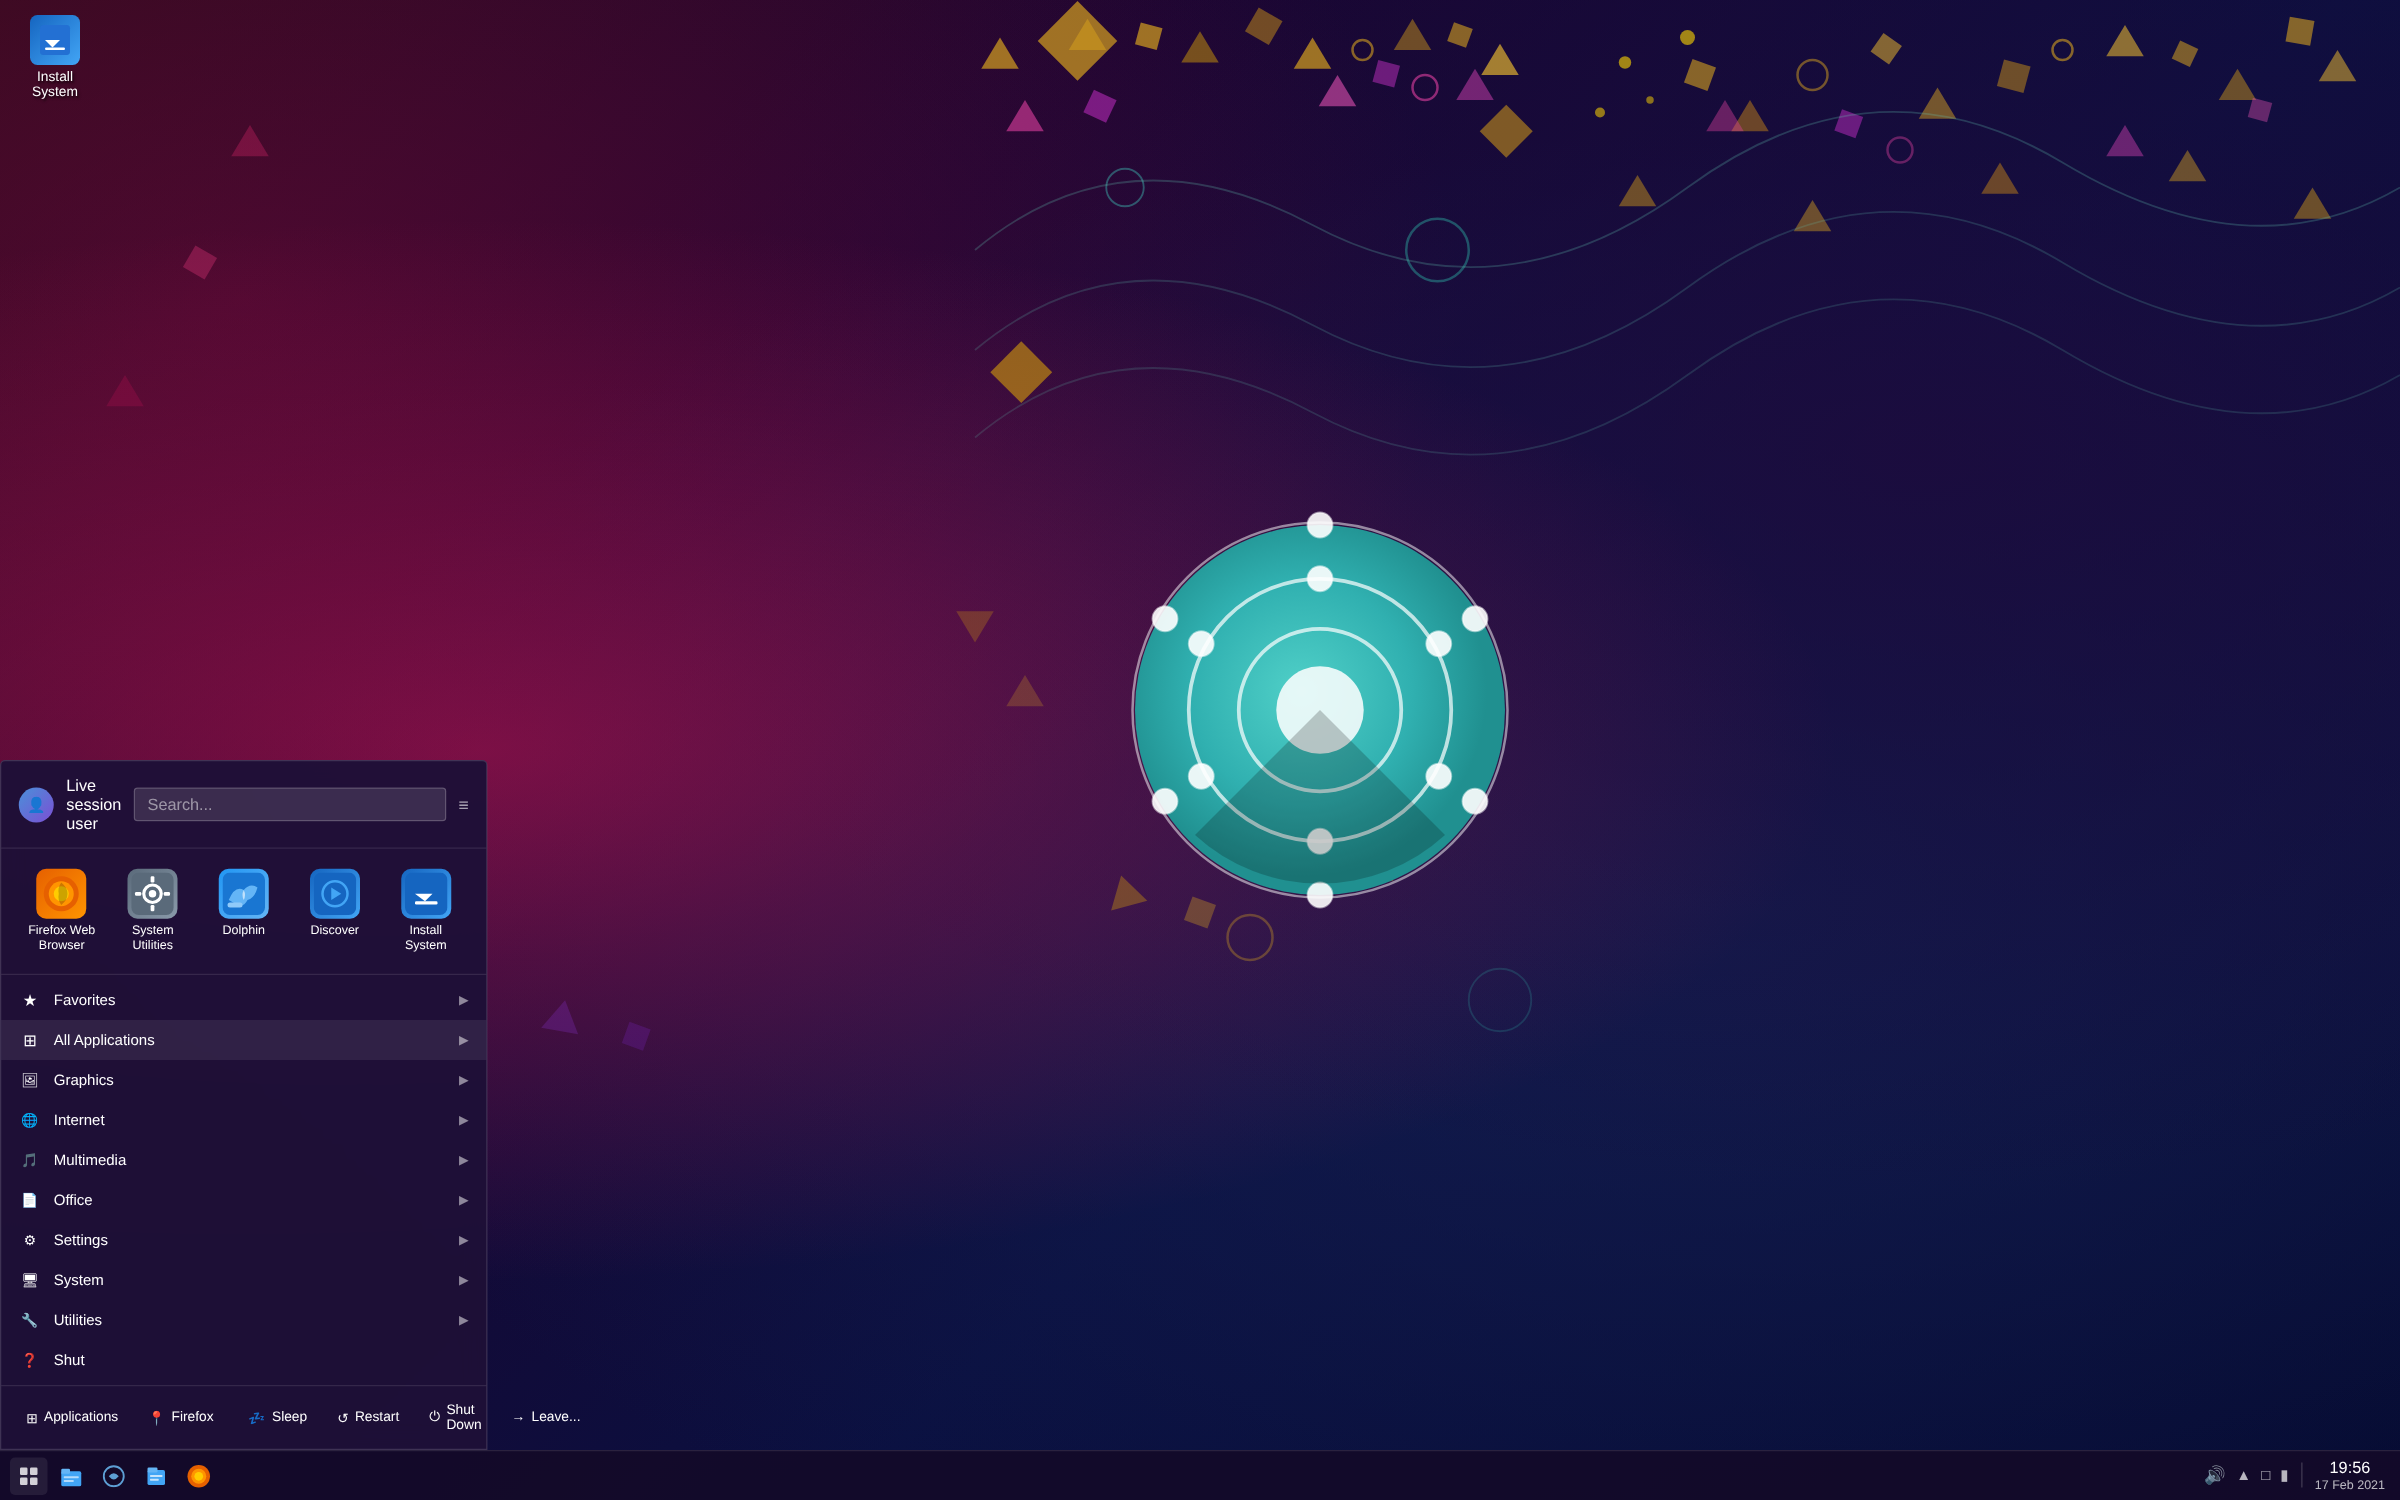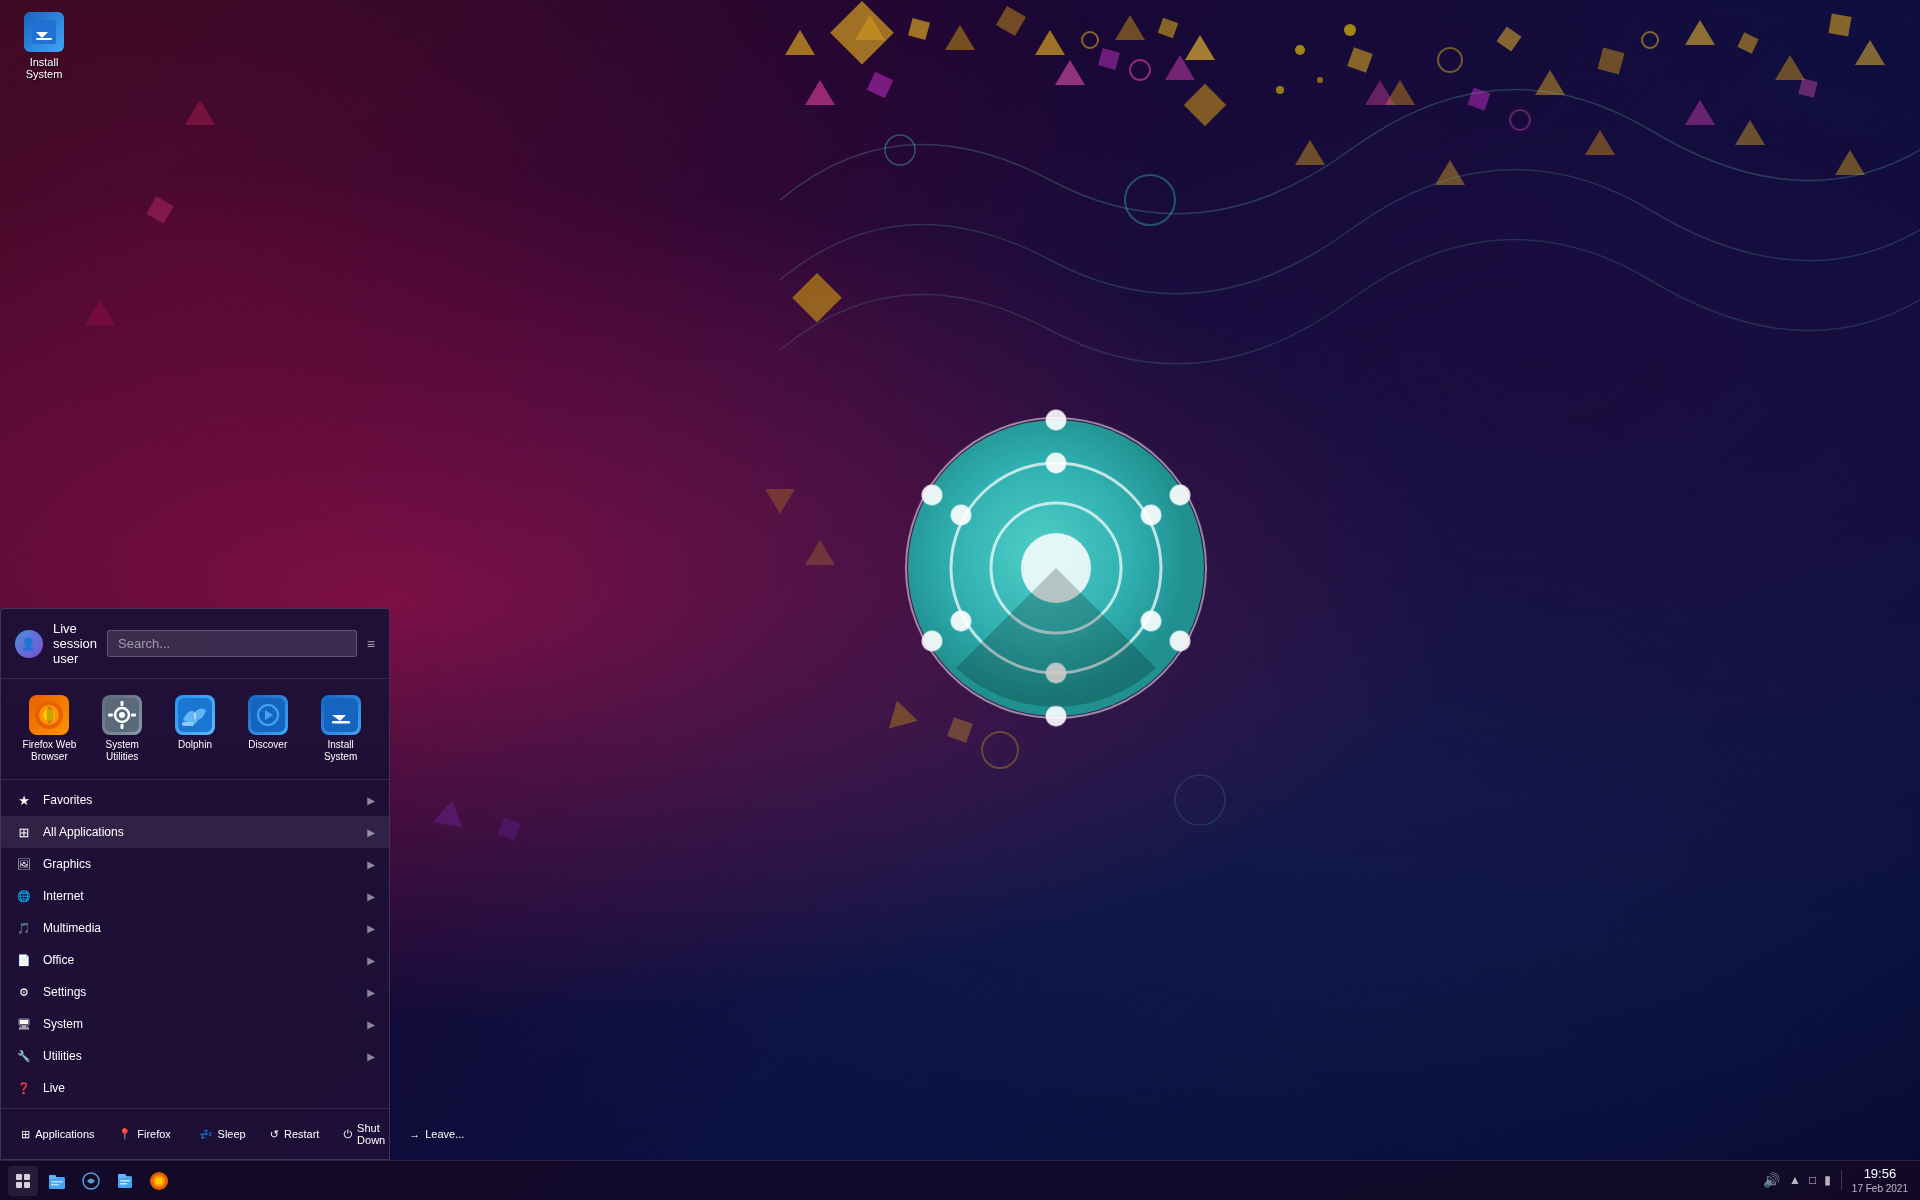--- a/index.html
+++ b/index.html
@@ -558,21 +558,21 @@
         <span class="cat-label">System</span>
         <span class="cat-arrow">▶</span>
       </div>
       <div class="category-item">
         <span class="cat-icon" style="font-size:11px;">🔧</span>
         <span class="cat-label">Utilities</span>
         <span class="cat-arrow">▶</span>
       </div>
       <div class="category-item">
         <span class="cat-icon" style="font-size:11px;">❓</span>
-        <span class="cat-label">Live</span>
+        <span class="cat-label">Shut</span>
       </div>
     </div>
 
     <div class="start-menu-footer">
       <div class="footer-btn">
         <span>⊞</span>
         <span>Applications</span>
       </div>
       <div class="footer-btn">
         <span>📍</span>

